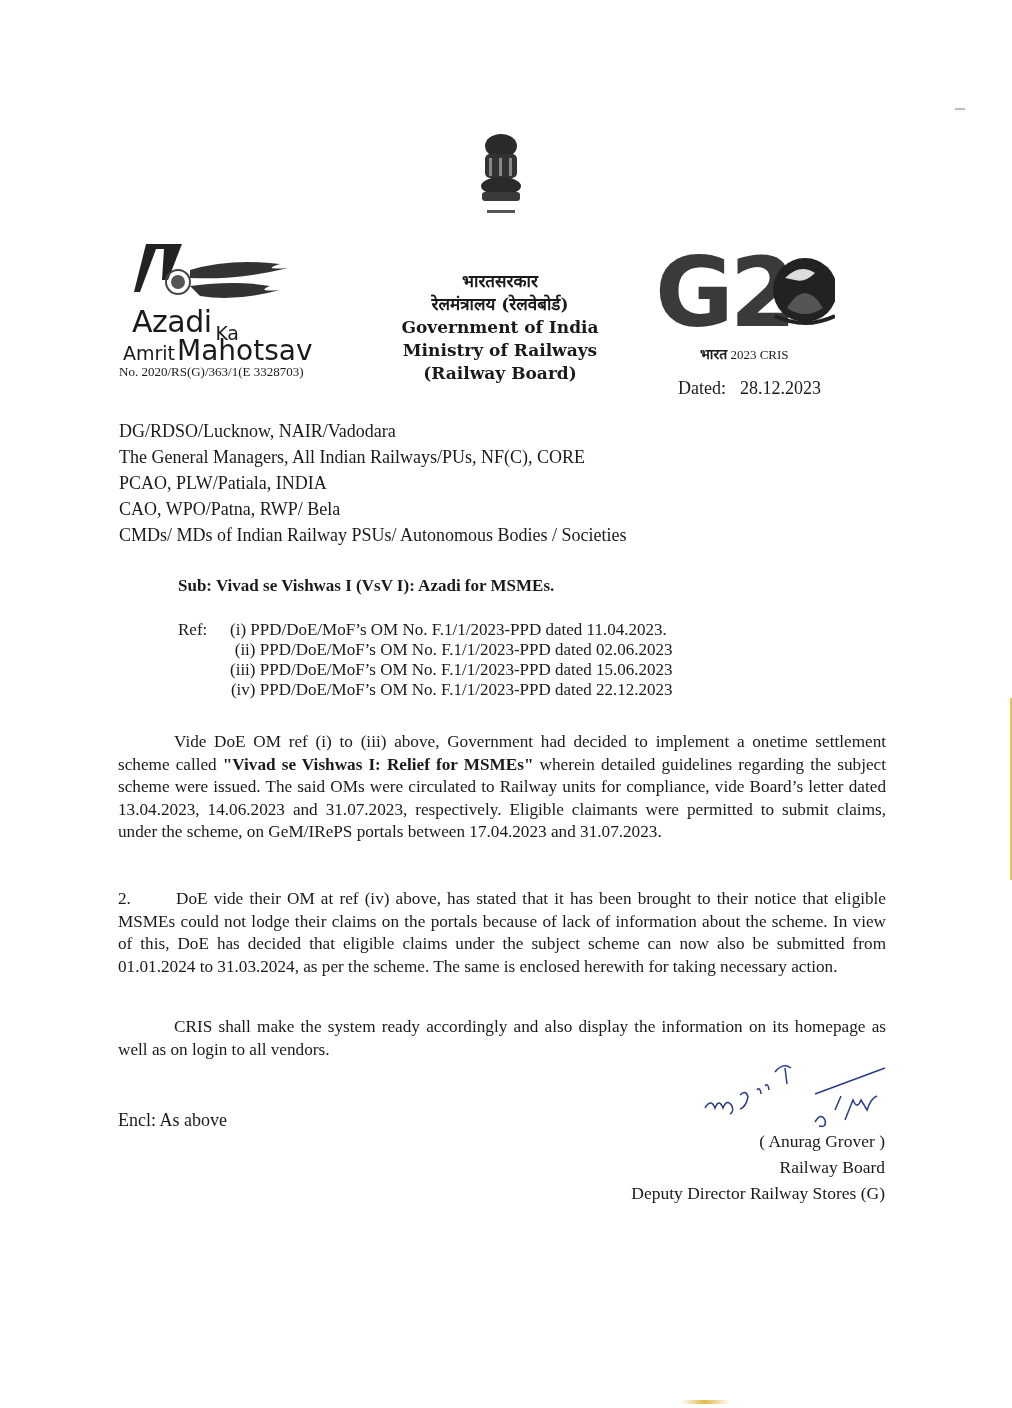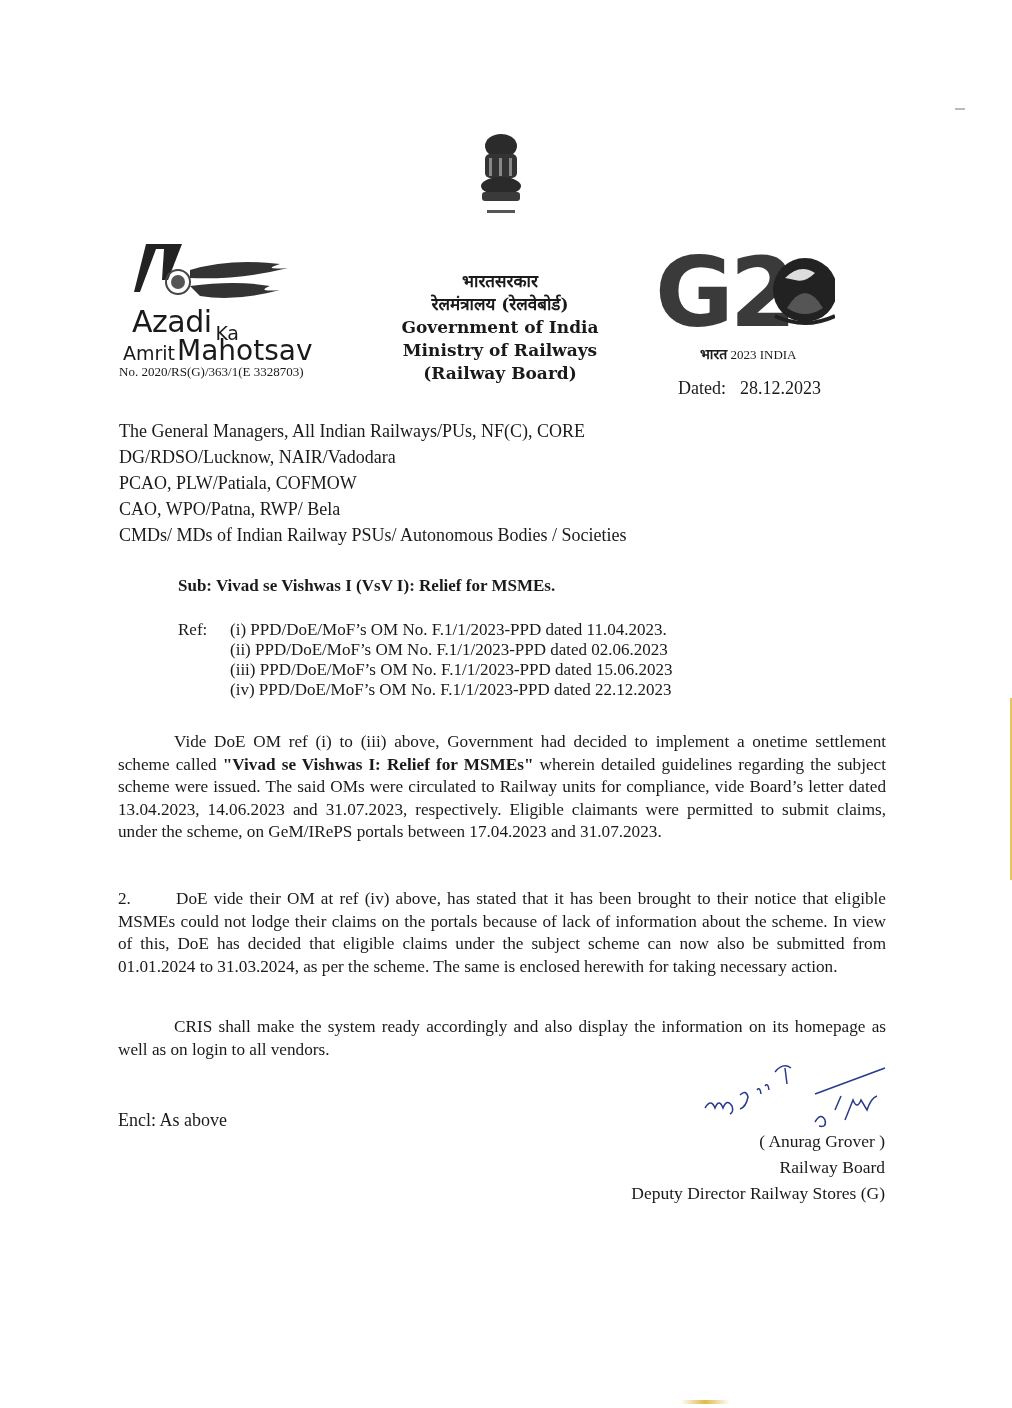--- a/index.html
+++ b/index.html
@@ -19,21 +19,21 @@
   .g20 { left: 655px; top: 238px; width: 180px; height: 100px; }
   .g20-caption { left: 700px; top: 344px; font-size: 13px; }
   .g20-caption .bharat { font-family: "DejaVu Serif", serif; font-weight: bold; font-size: 14px; }
   .refno { left: 119px; top: 364px; font-size: 13px; }
   .dated { left: 678px; top: 378px; font-size: 18px; }
   .dated .val { margin-left: 14px; text-align: center; }
   .addr { left: 119px; top: 418px; font-size: 18px; line-height: 26px; }
   .subj { left: 178px; top: 576px; font-size: 17px; font-weight: bold; }
   .refs { left: 178px; top: 620px; font-size: 17px; line-height: 20px; }
   .refs .lbl { display: inline-block; width: 52px; }
-  .refs .ind { padding-left: 52px; }
+  .refs .ind { padding-left: 52px; text-align: right; }
   .para { left: 118px; width: 768px; font-size: 17.2px; line-height: 22.5px; text-align: justify; }
   .p1 { top: 731px; }
   .p2 { top: 888px; }
   .p3 { top: 1016px; }
   .indent { display: inline-block; width: 56px; }
   .num { display: inline-block; width: 58px; }
   .encl { left: 118px; top: 1110px; font-size: 18px; }
   .sig { left: 695px; top: 1050px; width: 200px; height: 80px; }
   .sig-block { right: 127px; top: 1128px; text-align: right; font-size: 17.5px; line-height: 26px; }
   .yellow-line { left: 1010px; top: 698px; width: 2px; height: 182px; background: #e8c45a; }
@@ -80,37 +80,37 @@
 <svg class="abs g20" viewBox="0 0 180 100">
   <text x="0" y="88" font-family="DejaVu Sans, sans-serif" font-size="96" font-weight="bold" fill="#3a3a3a" letter-spacing="-4">G2</text>
   <circle cx="150" cy="52" r="32" fill="#222"></circle>
   <path d="M130 40 Q145 25 160 35 Q150 45 140 42 Z" fill="#ddd"></path>
   <path d="M132 70 Q150 40 168 70 Q150 82 132 70 Z" fill="#555"></path>
   <path d="M120 78 Q150 92 180 78" stroke="#222" stroke-width="4" fill="none"></path>
 </svg>
 <div class="abs g20-caption">
   <span class="bharat">भारत</span>
   <span>2023</span>
-  <span>INDIA</span>
+  <span>CRIS</span>
 </div>
 
 <div class="abs refno">No. 2020/RS(G)/363/1(E 3328703)</div>
 <div class="abs dated">
   <span>Dated:</span><span class="val">28.12.2023</span>
 </div>
 
 <div class="abs addr">
+  <div>DG/RDSO/Lucknow, NAIR/Vadodara</div>
   <div>The General Managers, All Indian Railways/PUs, NF(C), CORE</div>
-  <div>DG/RDSO/Lucknow, NAIR/Vadodara</div>
-  <div>PCAO, PLW/Patiala, COFMOW</div>
+  <div>PCAO, PLW/Patiala, INDIA</div>
   <div>CAO, WPO/Patna, RWP/ Bela</div>
   <div>CMDs/ MDs of Indian Railway PSUs/ Autonomous Bodies / Societies</div>
 </div>
 
-<div class="abs subj">Sub: Vivad se Vishwas I (VsV I): Relief for MSMEs.</div>
+<div class="abs subj">Sub: Vivad se Vishwas I (VsV I): Azadi for MSMEs.</div>
 
 <div class="abs refs">
   <div><span class="lbl">Ref:</span><span>(i) PPD/DoE/MoF’s OM No. F.1/1/2023-PPD dated 11.04.2023.</span></div>
   <div class="ind">(ii) PPD/DoE/MoF’s OM No. F.1/1/2023-PPD dated 02.06.2023</div>
   <div class="ind">(iii) PPD/DoE/MoF’s OM No. F.1/1/2023-PPD dated 15.06.2023</div>
   <div class="ind">(iv) PPD/DoE/MoF’s OM No. F.1/1/2023-PPD dated 22.12.2023</div>
 </div>
 
 <div class="abs para p1">
   <span class="indent"></span><span>Vide DoE OM ref (i) to (iii) above, Government had decided to implement a onetime settlement scheme called </span><b>"Vivad se Vishwas I: Relief for MSMEs"</b><span> wherein detailed guidelines regarding the subject scheme were issued.  The said OMs were circulated to Railway units for compliance, vide Board’s letter dated 13.04.2023, 14.06.2023 and 31.07.2023, respectively.  Eligible claimants were permitted to submit claims, under the scheme, on GeM/IRePS portals between 17.04.2023 and 31.07.2023.</span>

